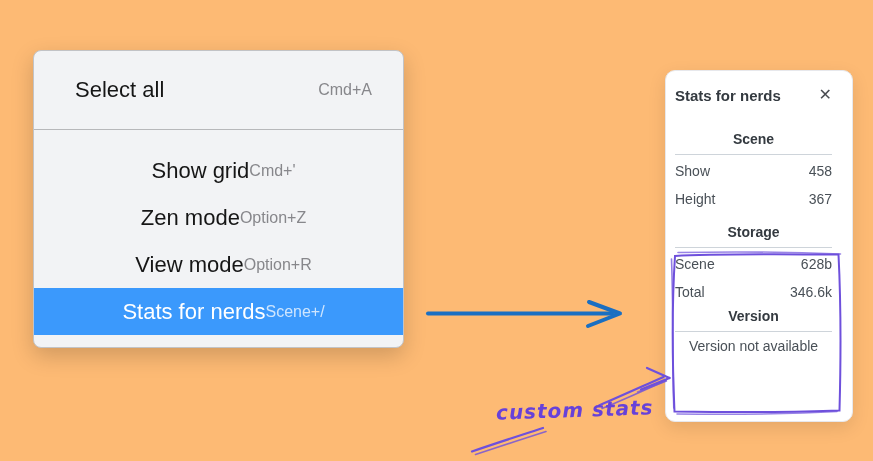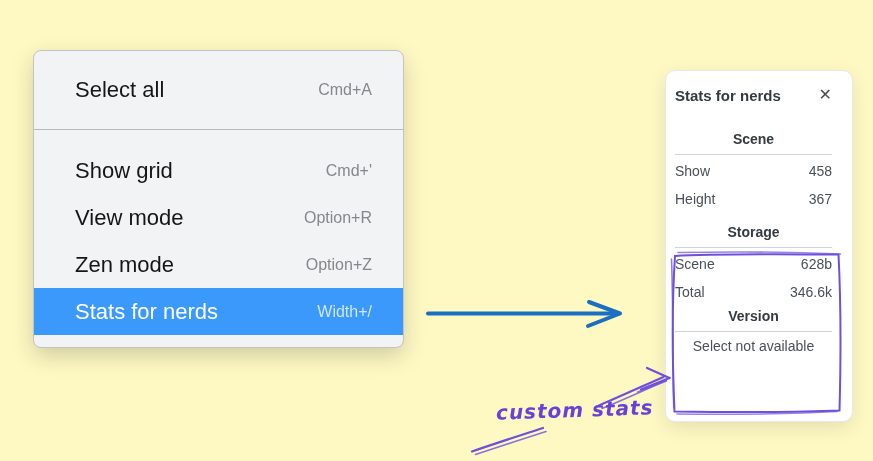--- a/index.html
+++ b/index.html
@@ -5,21 +5,21 @@
   html, body {
     margin: 0;
     padding: 0;
     background: #ffffff;
     font-family: "Liberation Sans", sans-serif;
   }
   .canvas {
     position: relative;
     width: 873px;
     height: 461px;
-    background: #fef9c3;
+    background: #fdba74;
     overflow: hidden;
   }
 
   
   .context-menu {
     position: absolute;
     left: 33px;
     top: 50px;
     width: 371px;
     box-sizing: border-box;
@@ -38,21 +38,21 @@
   .menu-item {
     height: 46px;
     display: flex;
     align-items: center;
     justify-content: space-between;
     padding: 0 31px 0 41px;
     font-size: 22px;
     color: #161616;
     cursor: default;
   }
-  .menu-section-main .menu-item { height: 47px; }
+  .menu-section-main .menu-item { height: 47px; justify-content: center; }
   .menu-item .shortcut {
     color: #87878b;
     font-size: 16px;
   }
   .menu-item.selected {
     background: var(--menu-highlight, #3b99fc);
     color: #ffffff;
   }
   .menu-item.selected .shortcut {
     color: rgba(255,255,255,0.75);
@@ -172,30 +172,30 @@
         <span class="shortcut">Cmd+A</span>
       </div>
     </div>
     <div class="menu-divider"></div>
     <div class="menu-section-main">
       <div class="menu-item">
         <span>Show grid</span>
         <span class="shortcut">Cmd+'</span>
       </div>
       <div class="menu-item">
+        <span>Zen mode</span>
+        <span class="shortcut">Option+Z</span>
+      </div>
+      <div class="menu-item">
         <span>View mode</span>
         <span class="shortcut">Option+R</span>
       </div>
-      <div class="menu-item">
-        <span>Zen mode</span>
-        <span class="shortcut">Option+Z</span>
-      </div>
       <div class="menu-item selected">
         <span>Stats for nerds</span>
-        <span class="shortcut">Width+/</span>
+        <span class="shortcut">Scene+/</span>
       </div>
     </div>
   </div>
 
   <div class="stats-panel">
     <div class="panel-header">
       <span class="panel-title">Stats for nerds</span>
       <button class="panel-close">✕</button>
     </div>
 
@@ -216,21 +216,21 @@
       <span>Scene</span>
       <span class="stat-value">628b</span>
     </div>
     <div class="stat-row">
       <span>Total</span>
       <span class="stat-value">346.6k</span>
     </div>
 
     <div class="section-header hdr-version">Version</div>
     <hr class="section-rule">
-    <div class="version-message">Select not available</div>
+    <div class="version-message">Version not available</div>
   </div>
 
   <svg class="annotation-layer" viewBox="0 0 873 461" xmlns="http://www.w3.org/2000/svg">
 
     <g>
       <line class="stroke-blue" x1="428" y1="313.5" x2="612" y2="313.5" stroke-width="4" stroke-linecap="round"></line>
       <polyline class="stroke-blue" points="589,302 620,313.5 588,326" stroke-width="4" stroke-linecap="round" stroke-linejoin="round"></polyline>
     </g>
 
     <g>

